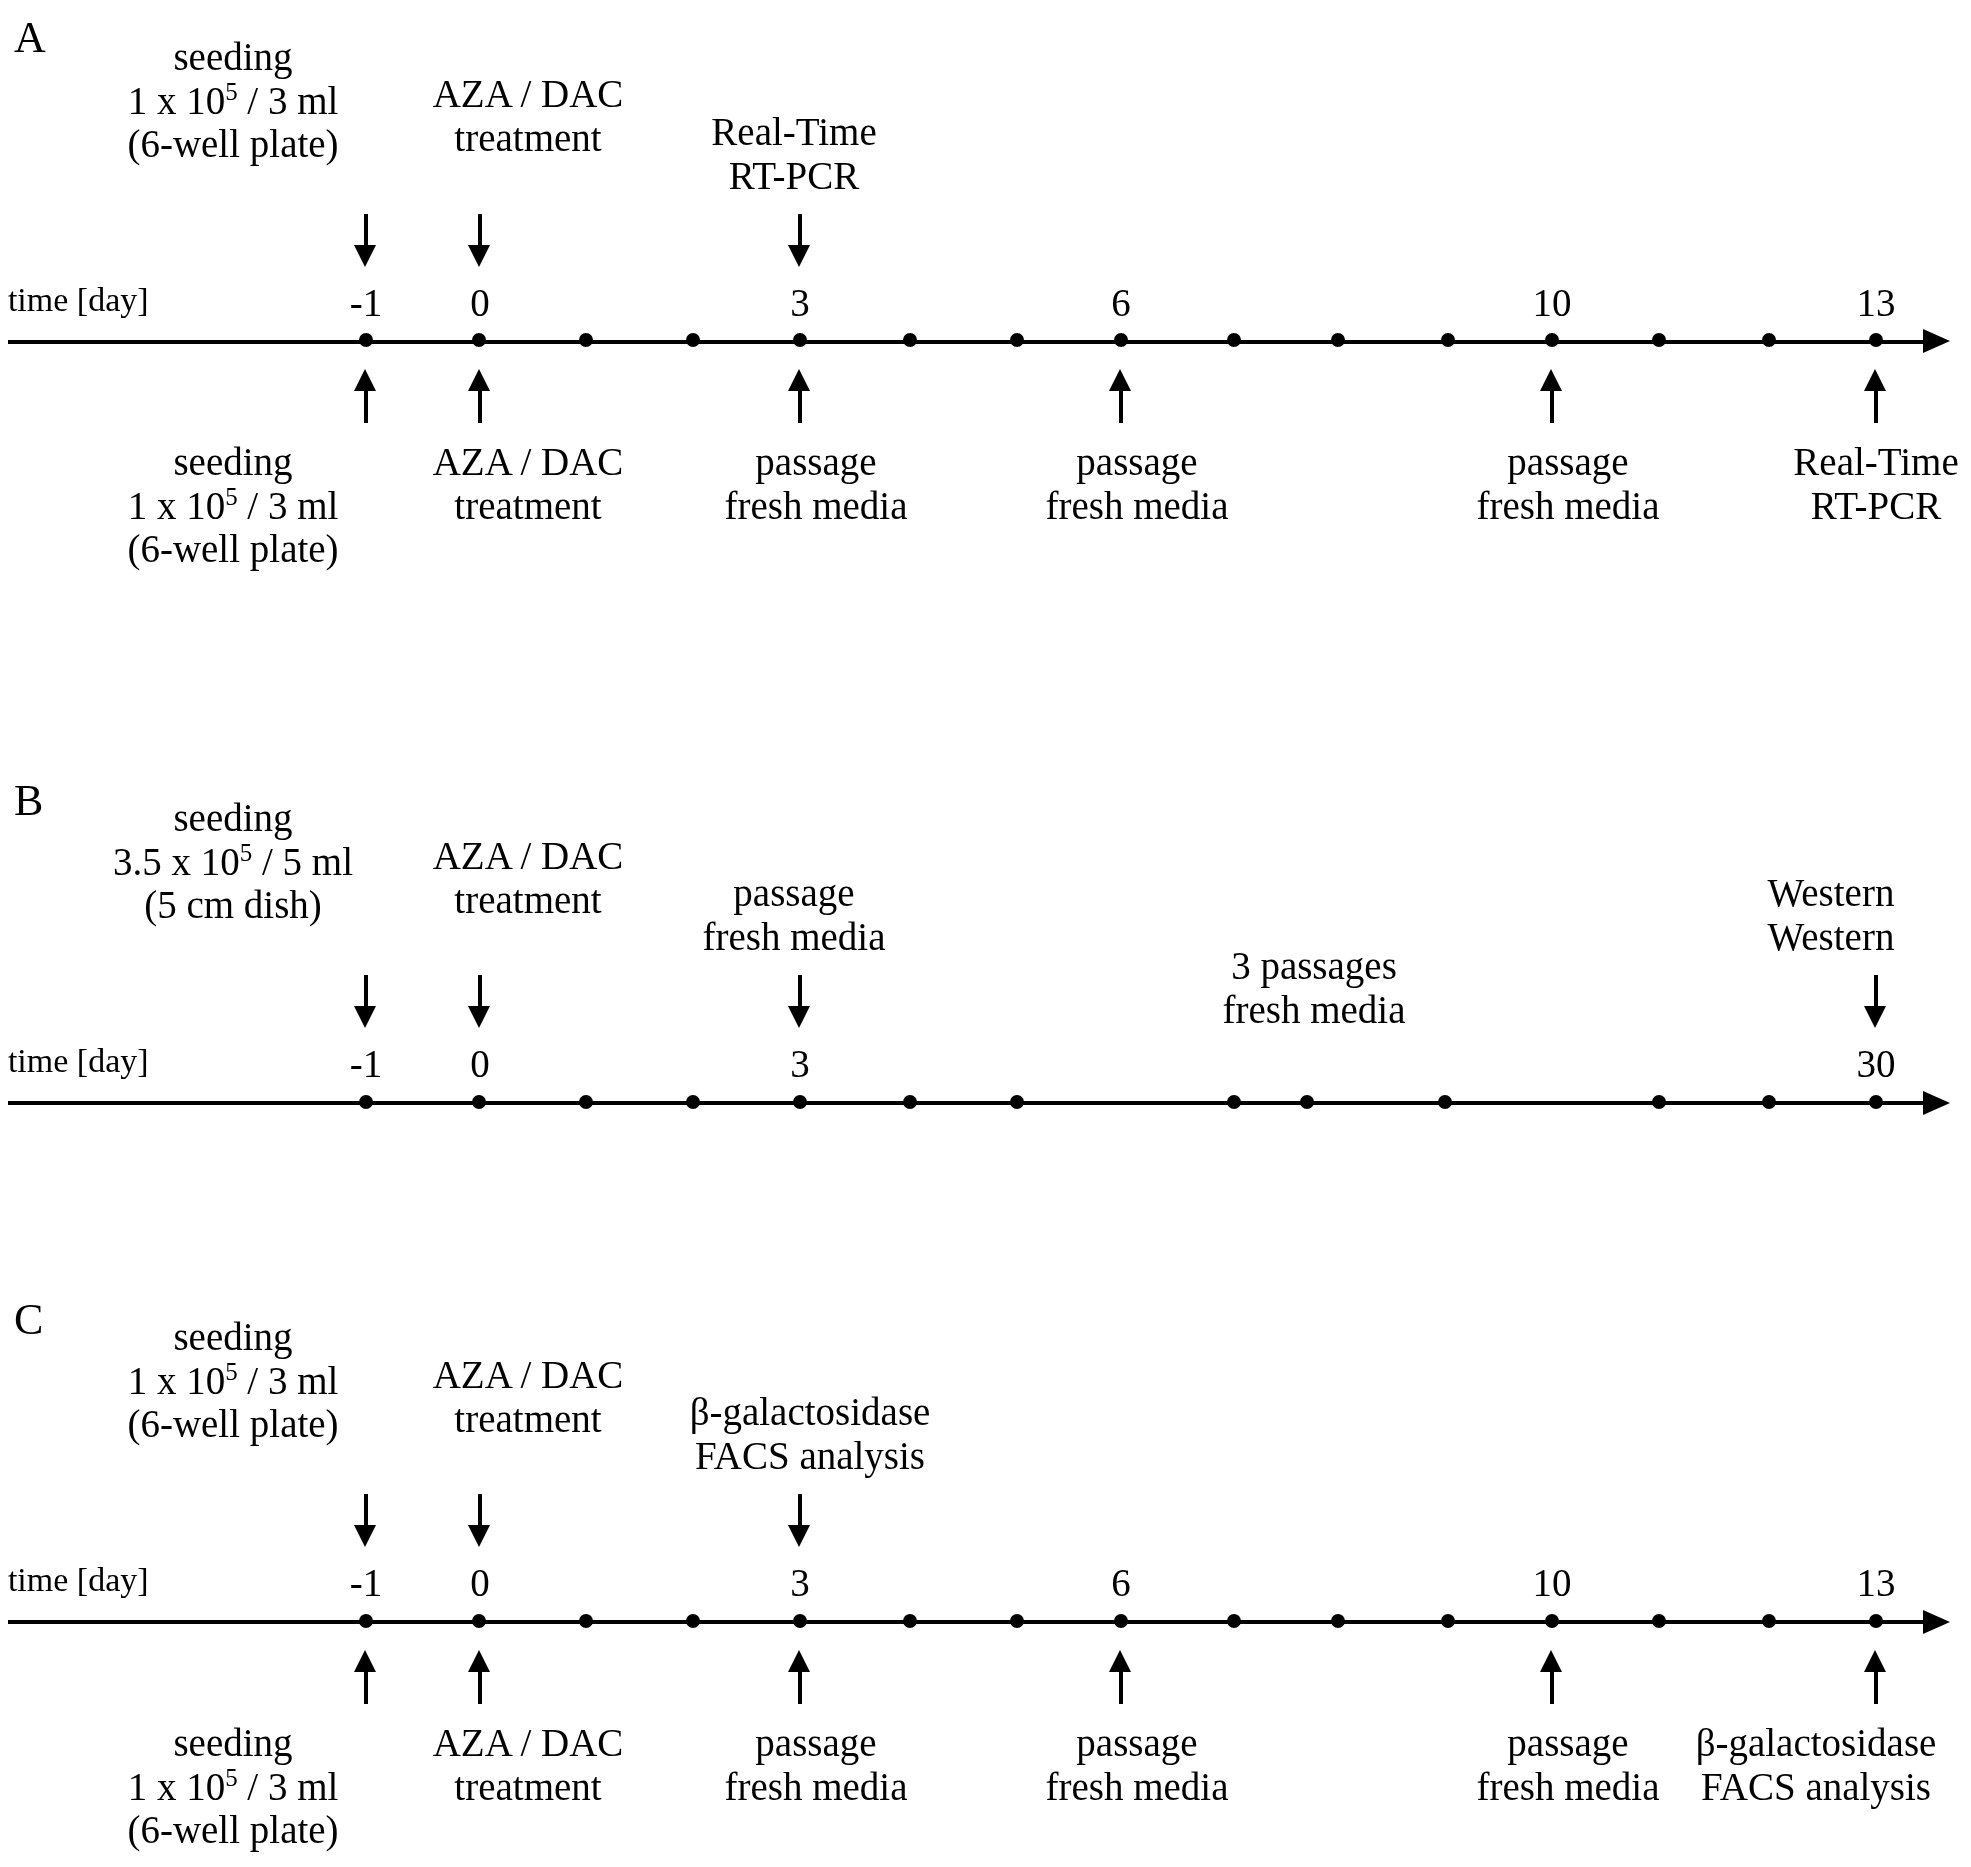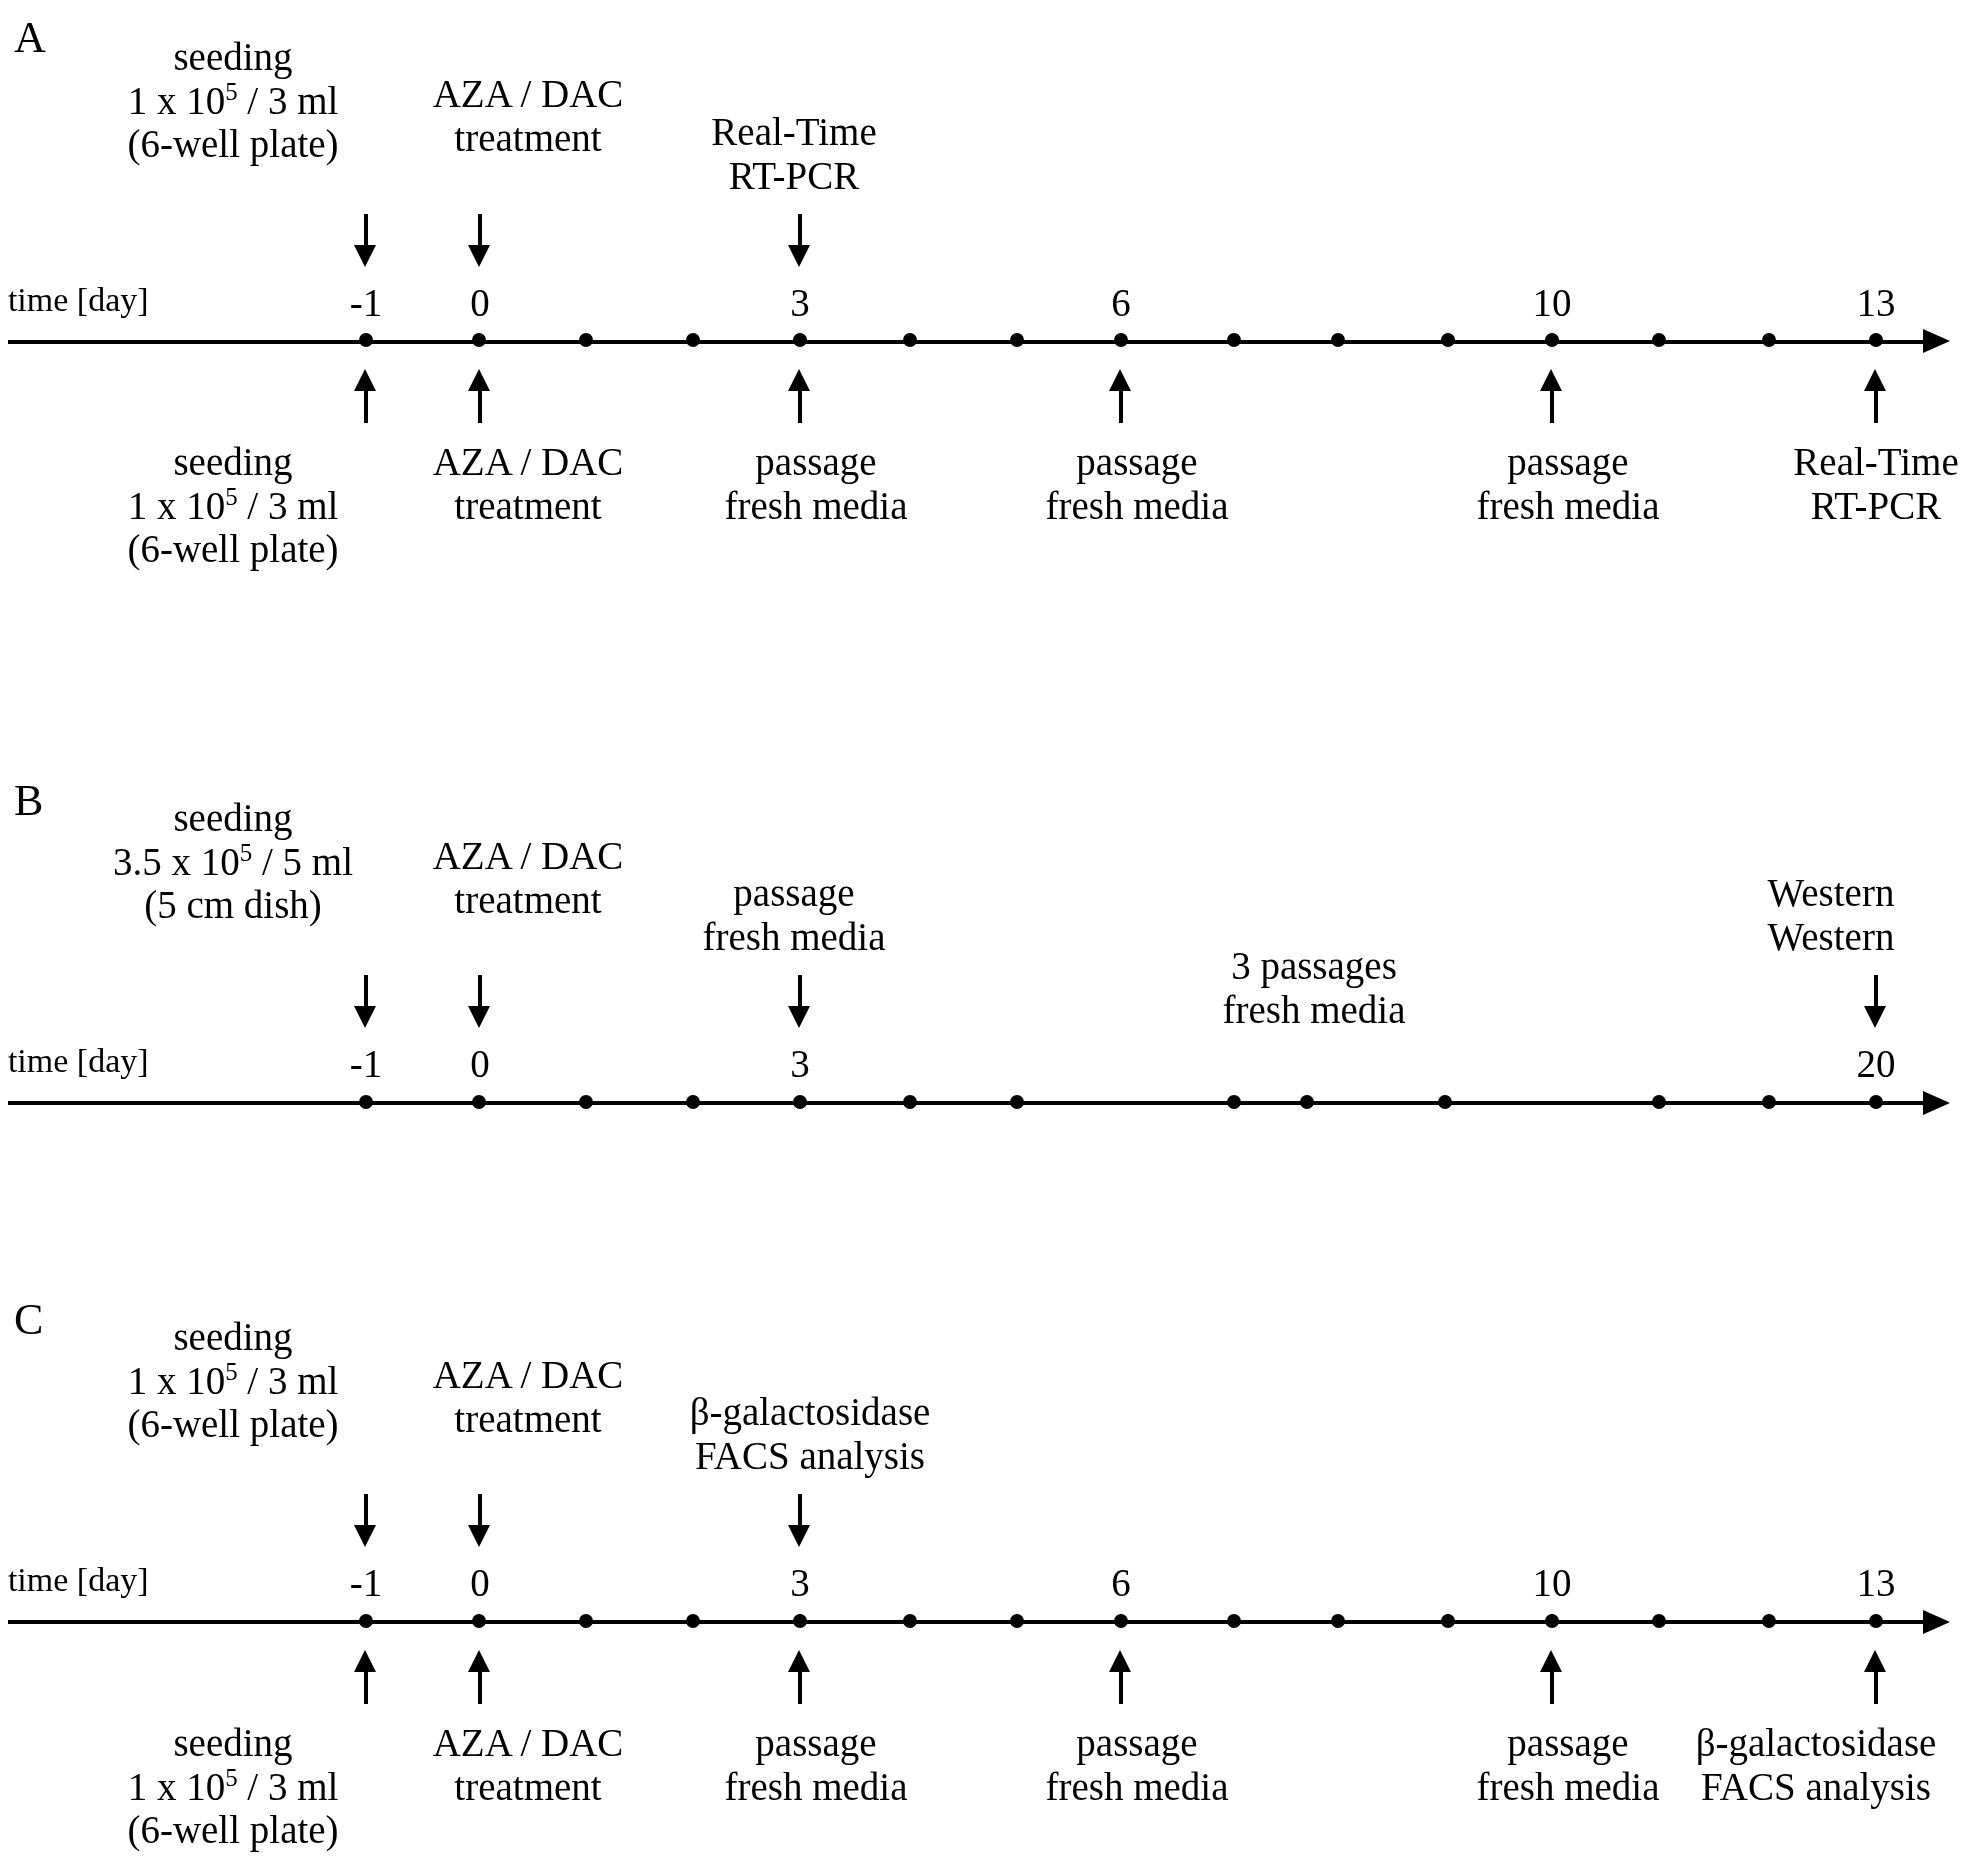--- a/index.html
+++ b/index.html
@@ -238,21 +238,21 @@
   <div class="tick" style="left:1227px;top:340px;"></div>
   <div class="tick" style="left:1300px;top:340px;"></div>
   <div class="tick" style="left:1438px;top:340px;"></div>
   <div class="tick" style="left:1652px;top:340px;"></div>
   <div class="tick" style="left:1762px;top:340px;"></div>
   <div class="tick" style="left:1869px;top:340px;"></div>
 
   <div class="tick-label" style="left:366px;top:289px;">-1</div>
   <div class="tick-label" style="left:480px;top:289px;">0</div>
   <div class="tick-label" style="left:800px;top:289px;">3</div>
-  <div class="tick-label" style="left:1876px;top:289px;">20</div>
+  <div class="tick-label" style="left:1876px;top:289px;">30</div>
 
   <div class="arr-down" style="left:366px;top:220px;height:53px;">
     <div class="shaft" style="top:0;height:35px;"></div>
       <div class="head" style="top:31px;"></div>
   </div>
   <div class="arr-down" style="left:480px;top:220px;height:53px;">
     <div class="shaft" style="top:0;height:35px;"></div>
       <div class="head" style="top:31px;"></div>
   </div>
   <div class="arr-down" style="left:800px;top:220px;height:53px;">

